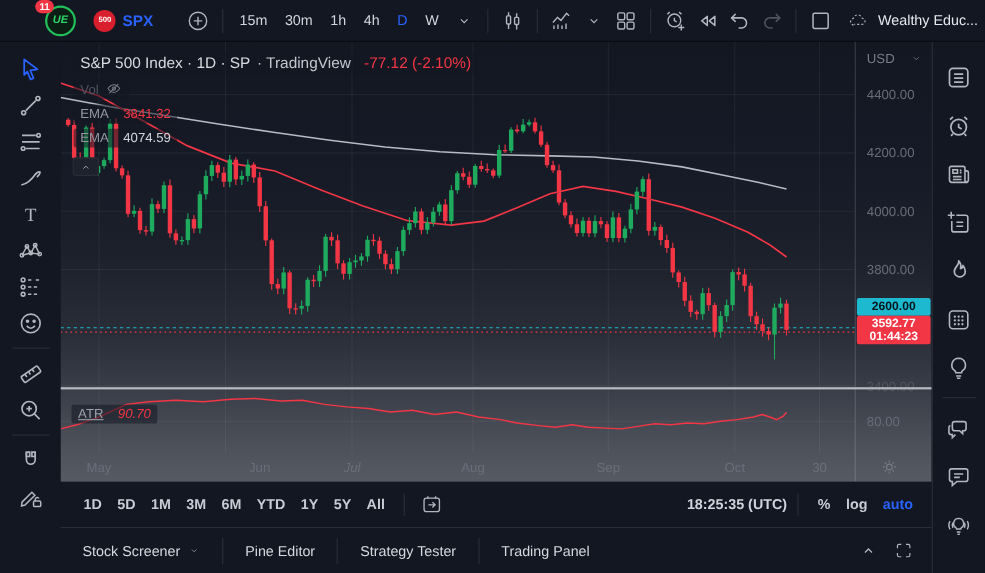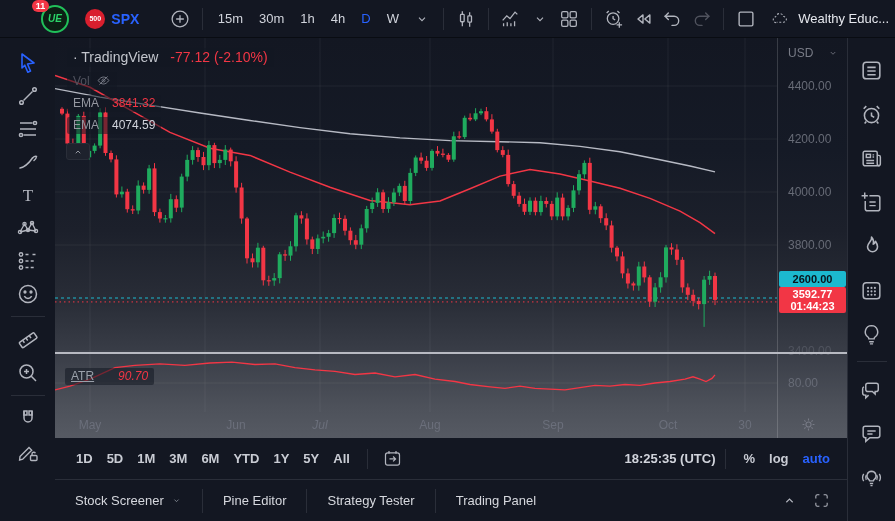--- a/index.html
+++ b/index.html
@@ -83,21 +83,21 @@
   .vol-eye { color:#787b86; display:inline-flex; }
   .vol-eye svg { width:15px; height:15px; }
   .ema-label { color:#9598a1; margin-right:7px; }
   .ema-val-red { color:#f23645; }
   .ema-val-gray { color:#d1d4dc; }
   .collapse-btn { position:absolute; left:11px; top:105px; width:24px; height:17px; background:#1e222d;
     border:1px solid #2a2e39; border-radius:3px; color:#b2b5be; display:flex; align-items:center;
     justify-content:center; z-index:8; cursor:pointer; }
   .collapse-btn svg { width:12px; height:12px; }
   .atr-legend { position:absolute; left:10px; top:330px; z-index:7; font-size:12px; }
-  .atr-name { color:#9aa0aa; margin-right:18px;text-decoration:underline; }
+  .atr-name { color:#9aa0aa; margin-right:7px;text-decoration:underline; }
   .atr-val { color:#f23645;font-style:italic; }
 
   
   .range-row { height:41px; flex:0 0 41px; background:#131722; display:flex; align-items:center;
     padding:0 10px 0 14px; z-index:5; }
   .rr-btn { background:none; border:none; color:#c9ccd4; font-size:13px; font-weight:bold;
     padding:5px 7px; cursor:pointer; border-radius:4px; }
   .rr-icon { background:none; border:none; color:#b2b5be; width:30px; height:28px; display:flex;
     align-items:center; justify-content:center; cursor:pointer; }
   .rr-icon svg { width:21px; height:21px; }
@@ -776,20 +776,21 @@
         <div class="p-tick" style="top: 41px;">4400.00</div>
             <div class="p-tick" style="top: 94px;">4200.00</div>
             <div class="p-tick" style="top: 147px;">4000.00</div>
             <div class="p-tick" style="top: 200px;">3800.00</div>
             <div class="p-tick dim" style="top: 306px;">3400.00</div>
             <div class="p-tick" style="top: 338px;">80.00</div>
           </div>
 
         <div class="legend">
           <div class="chip legend-title">
+            <span>S&amp;P 500 Index · 1D · SP</span>
             <span style="color:#c3c6cd">· TradingView</span>
             <span class="legend-change">-77.12 (-2.10%)</span>
           </div>
           <div class="legend-row">
             <span class="chip">
                 <span class="vol-label">Vol</span>
             <span class="vol-eye">
                   <svg>
                     <use href="#i-eye-slash"></use>
                   </svg>

